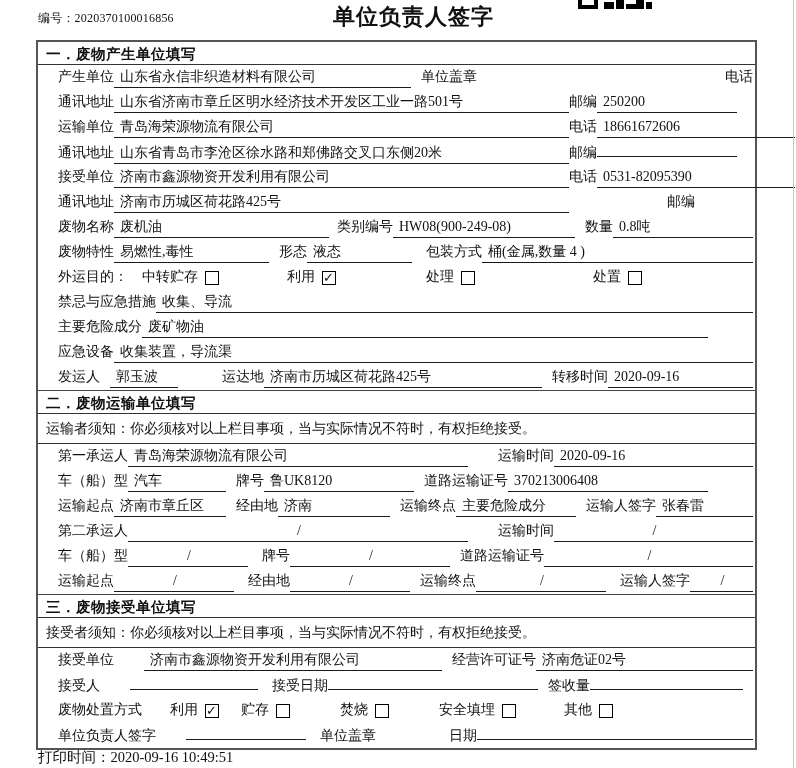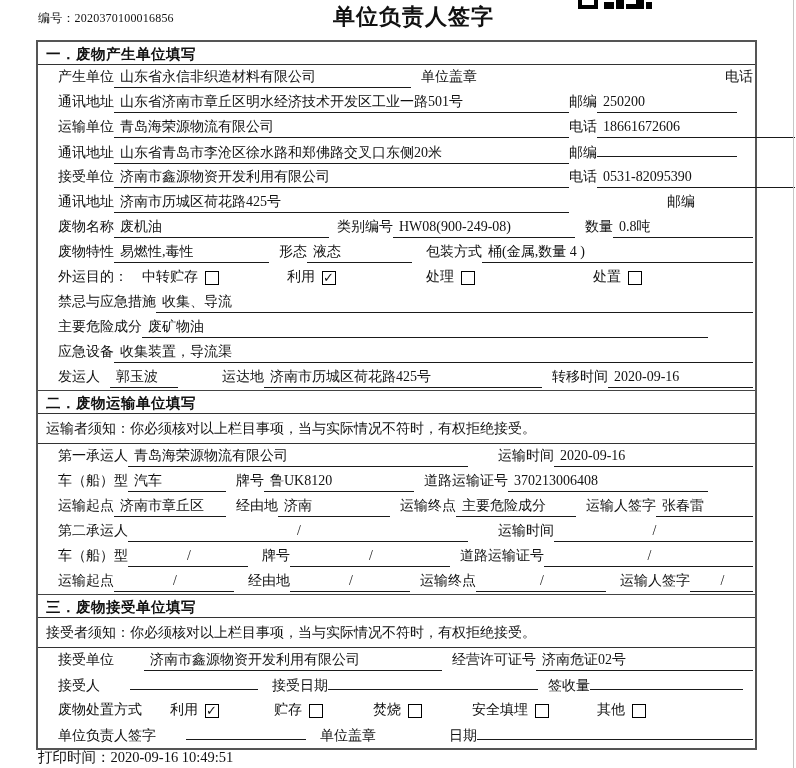--- a/index.html
+++ b/index.html
@@ -271,21 +271,21 @@
     <span class="lbl gap10">签收量</span>
     <span class="val grow" style="margin-right:10px"></span>
   </div>
 
   <div class="row">
     <span class="lbl">废物处置方式</span>
     <span class="opt" style="margin-left:28px">
       <span>利用</span>
       <span class="cb checked"></span>
     </span>
-    <span class="opt" style="margin-left:55px">
+    <span class="opt" style="margin-left:22px">
       <span>贮存</span>
       <span class="cb"></span>
     </span>
     <span class="opt" style="margin-left:50px">
       <span>焚烧</span>
       <span class="cb"></span>
     </span>
     <span class="opt" style="margin-left:50px">
       <span>安全填埋</span>
       <span class="cb"></span>

